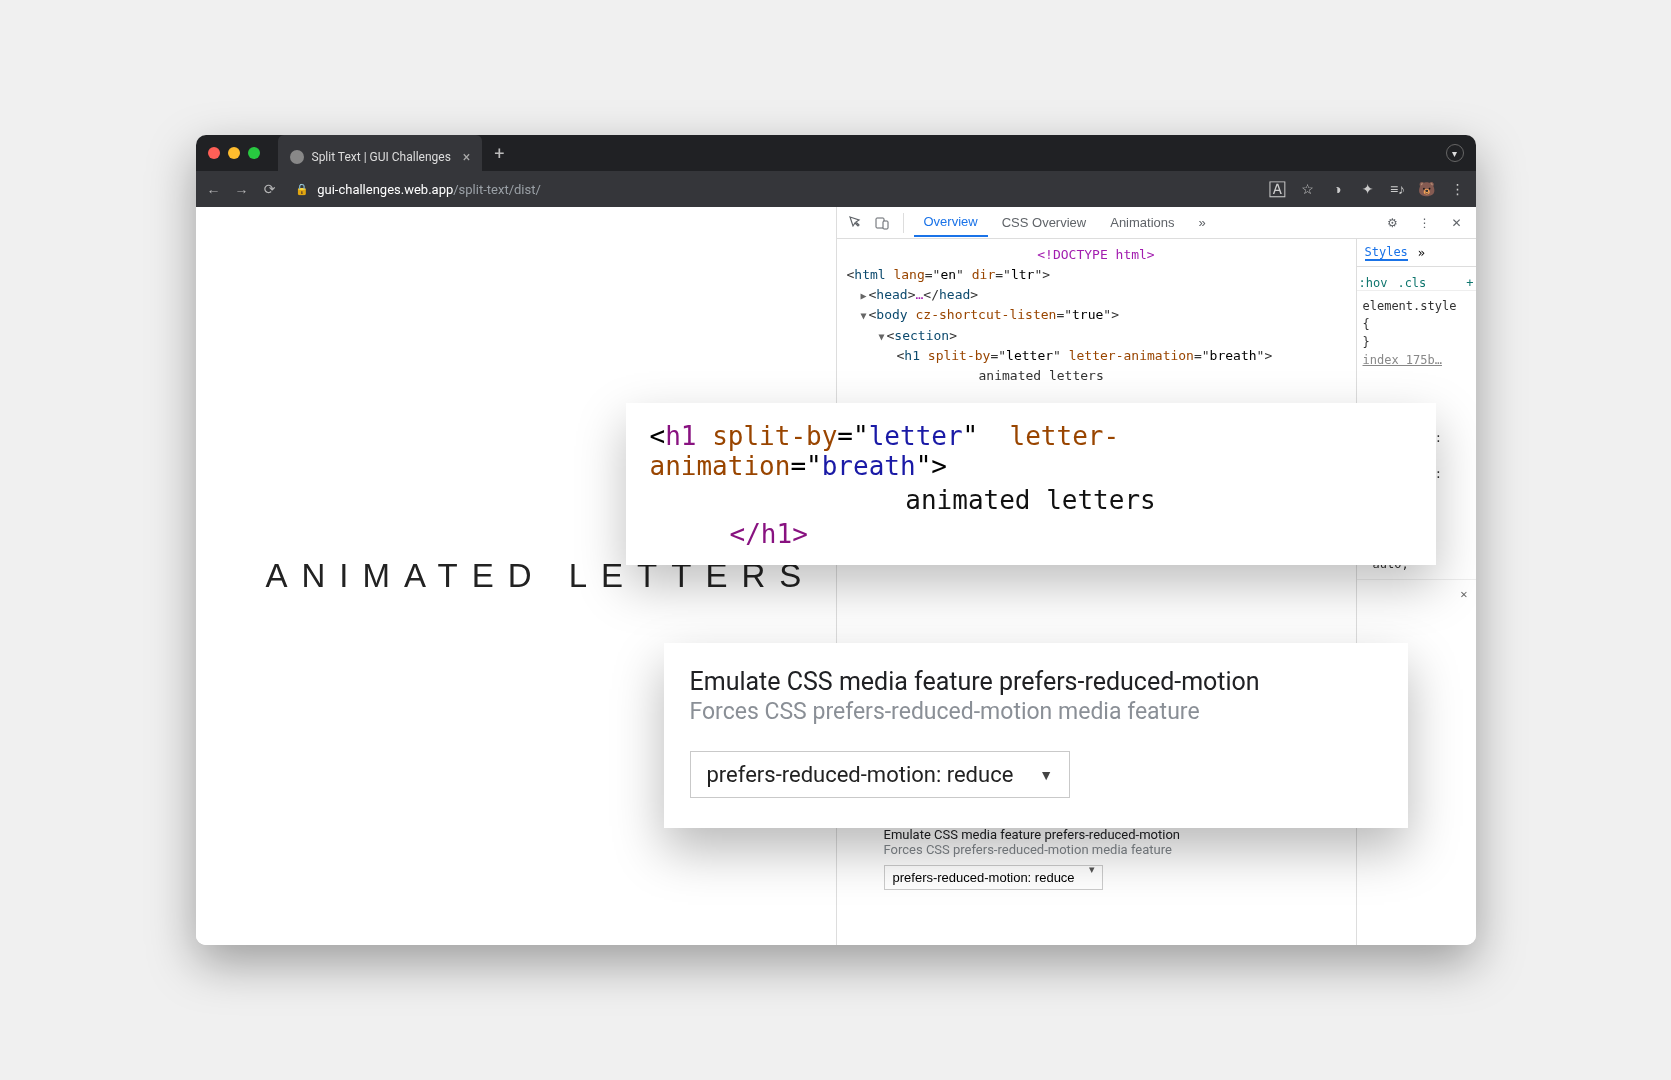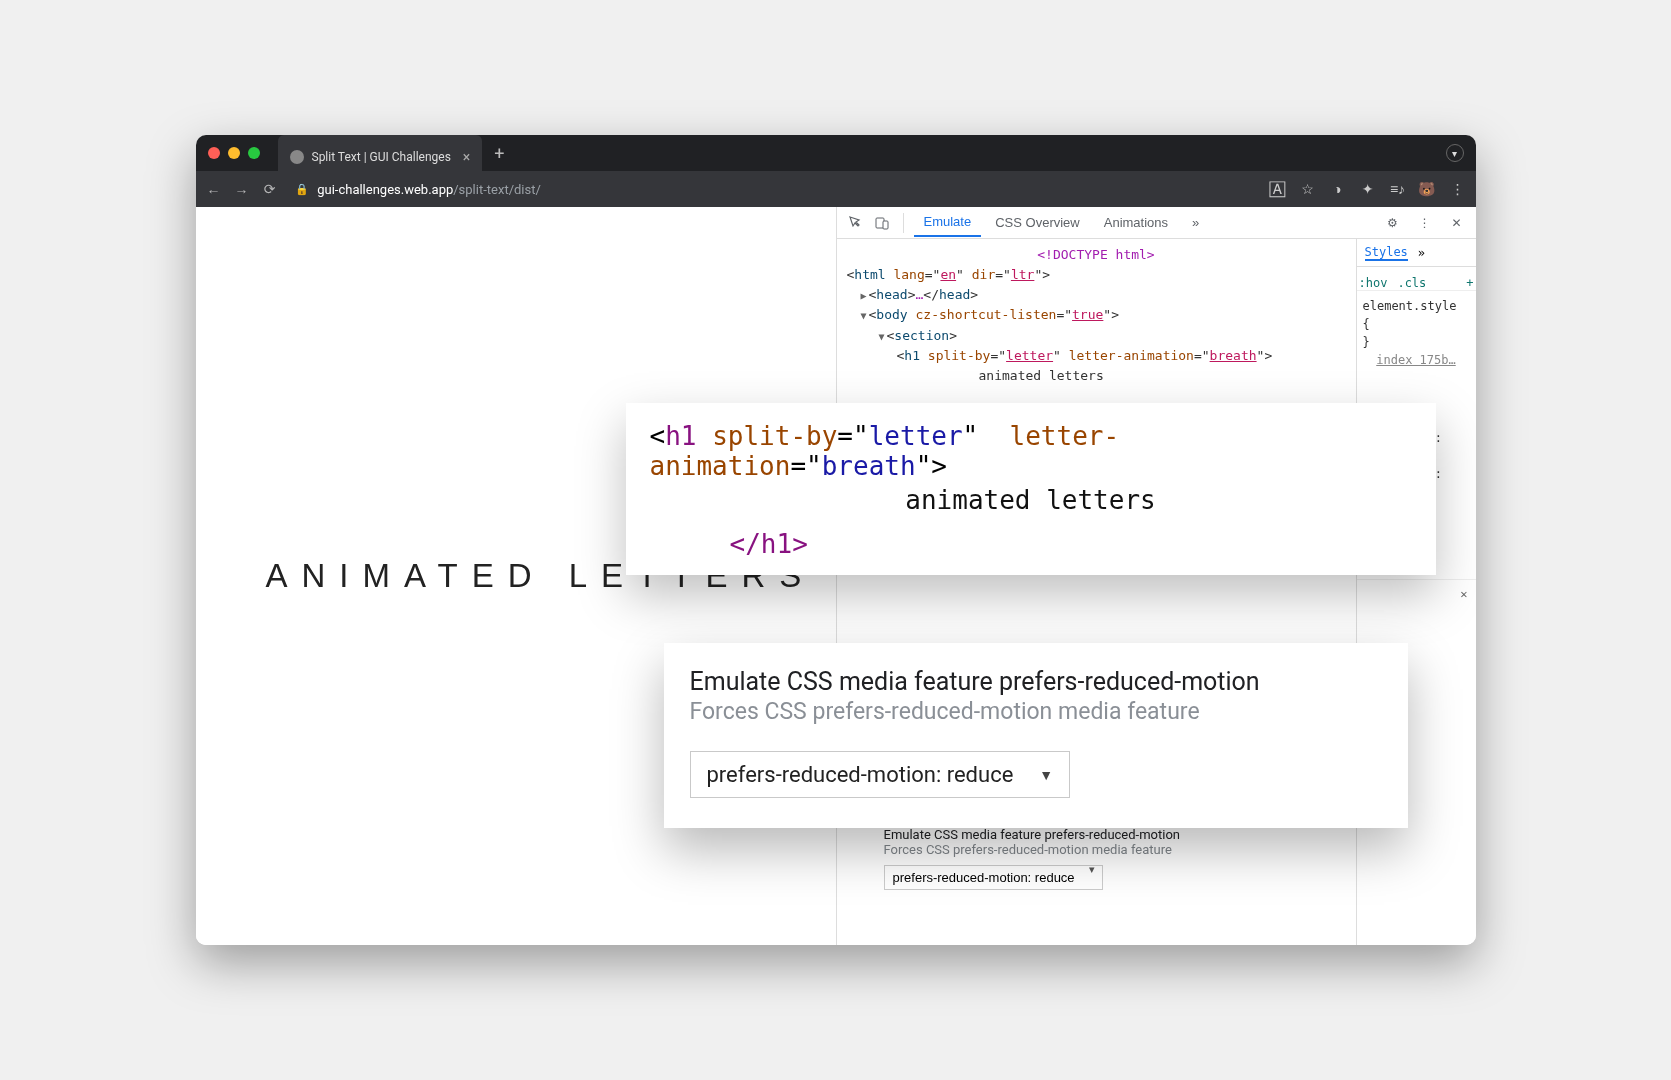--- a/index.html
+++ b/index.html
@@ -88,21 +88,21 @@
   .dt-tab.active{color:#1a73e8;border-bottom:2px solid #1a73e8;}
   .dt-right{margin-left:auto;display:flex;gap:10px;align-items:center;}
   .dt-body{flex:1;display:flex;min-height:0;}
   .dom-tree{
     flex:1;min-width:0;overflow:hidden;padding:6px 10px;
     font-family: Menlo, Consolas, monospace; font-size:13px; line-height:1.55;
     color:#333;
   }
   .dom-tree .tag{color:#0c4a6e;}
   .dom-tree .attr{color:#994500;}
-  .dom-tree .val{color:#be185d;text-decoration:underline;}
+  .dom-tree .val{color:#000000;}
   .dom-tree .txt{color:#333;}
   .dom-tree .gray{color:#a21caf;text-align:center;}
   .dom-tree .row{white-space:nowrap;}
   .dom-tree .sel{background:#cfe8fc;}
   .arrow{color:#666;font-size:10px;margin-right:2px;}
   .styles-pane{
     width:120px;border-left:1px solid #ddd;display:flex;flex-direction:column;
     font-family: Menlo, Consolas, monospace; font-size:12px;overflow:hidden;
   }
   .sp-tabs{height:28px;border-bottom:1px solid #ddd;display:flex;align-items:center;gap:10px;padding:0 8px;}
@@ -131,21 +131,21 @@
     position:absolute; left:430px; top:268px; width:810px;
     background:#fff; box-shadow:0 20px 46px rgba(0,0,0,0.25);
     padding:18px 24px 16px 24px;
     font-family: Menlo, Consolas, monospace;
   }
   .overlay-code .line1{font-size:26px;}
   .overlay-code .tag{color:#881280;}
   .overlay-code .attr{color:#994500;}
   .overlay-code .val{color:#1a1aa6;}
   .overlay-code .content-text{font-size:26px;color:#111;text-align:center;margin-top:4px;}
-  .overlay-code .close-tag{font-size:26px;color:#881280;margin-left:80px;margin-top:14px;}
+  .overlay-code .close-tag{font-size:26px;color:#881280;margin-left:80px;margin-top:4px;}
   .overlay-render{
     position:absolute; left:468px; top:508px; width:744px;
     background:#fff; box-shadow:0 22px 48px rgba(0,0,0,0.28);
     padding:24px 26px 30px 26px;
   }
   .overlay-render .title{font-size:25px;color:#202124;}
   .overlay-render .sub{font-size:23px;color:#8a8f96;margin-top:2px;}
   .overlay-render .sel{
     margin-top:26px;display:inline-flex;align-items:center;
     border:1px solid #c9c9c9;padding:10px 16px;font-size:22px;color:#222;gap:26px;
@@ -205,21 +205,21 @@
               <path d="M2 2l9 3-3 2 3 3-1 1-3-3-2 3z" fill="none" stroke="#5f6368" stroke-width="1.2"></path>
             </svg>
         </span>
         <span class="dt-iconbtn">
           <svg width="16" height="16" viewBox="0 0 16 16">
               <rect x="2" y="3" width="8" height="10" rx="1" fill="none" stroke="#5f6368"></rect>
               <rect x="9" y="6" width="5" height="8" rx="1" fill="#fff" stroke="#5f6368"></rect>
             </svg>
         </span>
         <span class="dt-sep"></span>
-        <span class="dt-tab active">Emulate</span>
+        <span class="dt-tab active">Overview</span>
         <span class="dt-tab">CSS Overview</span>
         <span class="dt-tab">Animations</span>
         <span class="dt-tab">»</span>
         <div class="dt-right">
           <span class="dt-iconbtn">⚙</span>
           <span class="dt-iconbtn">⋮</span>
           <span class="dt-iconbtn">✕</span>
         </div>
       </div>
 
@@ -242,21 +242,21 @@
             <span>»</span>
           </div>
           <div class="sp-sub">
             <span>:hov</span>
             <span>.cls</span>
             <span style="margin-left:auto">+</span>
           </div>
           <div class="sp-body">
             <div><span>element.style {</span></div>
             <div>}</div>
-            <div style="text-align:center" class="link">index 175b…</div>
+            <div style="text-align:left" class="link">index 175b…</div>
             <div style="height:60px"></div>
             <div><span class="prop">overflow-x</span>:</div>
             <div style="padding-left:10px">hidden;</div>
             <div><span class="prop">overflow-y</span>:</div>
             <div style="padding-left:10px">auto;</div>
             <div><span class="prop">overflow</span>:</div>
             <div style="padding-left:6px;color:#666">▶</div>
             <div style="padding-left:10px">hidden</div>
             <div style="padding-left:10px">auto;</div>
           </div>

